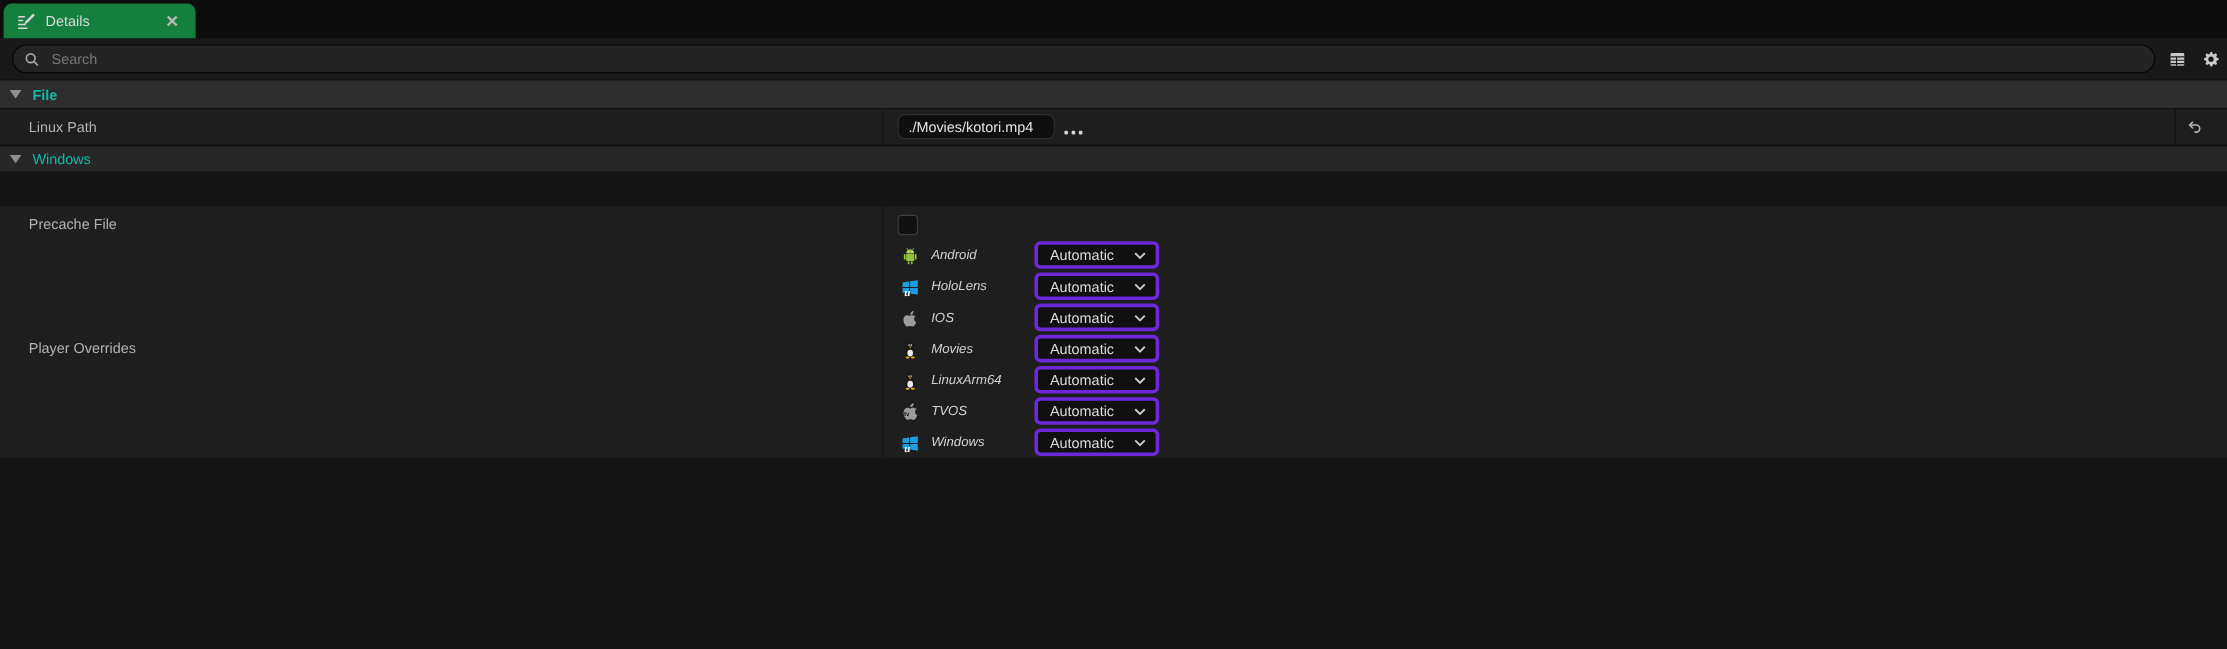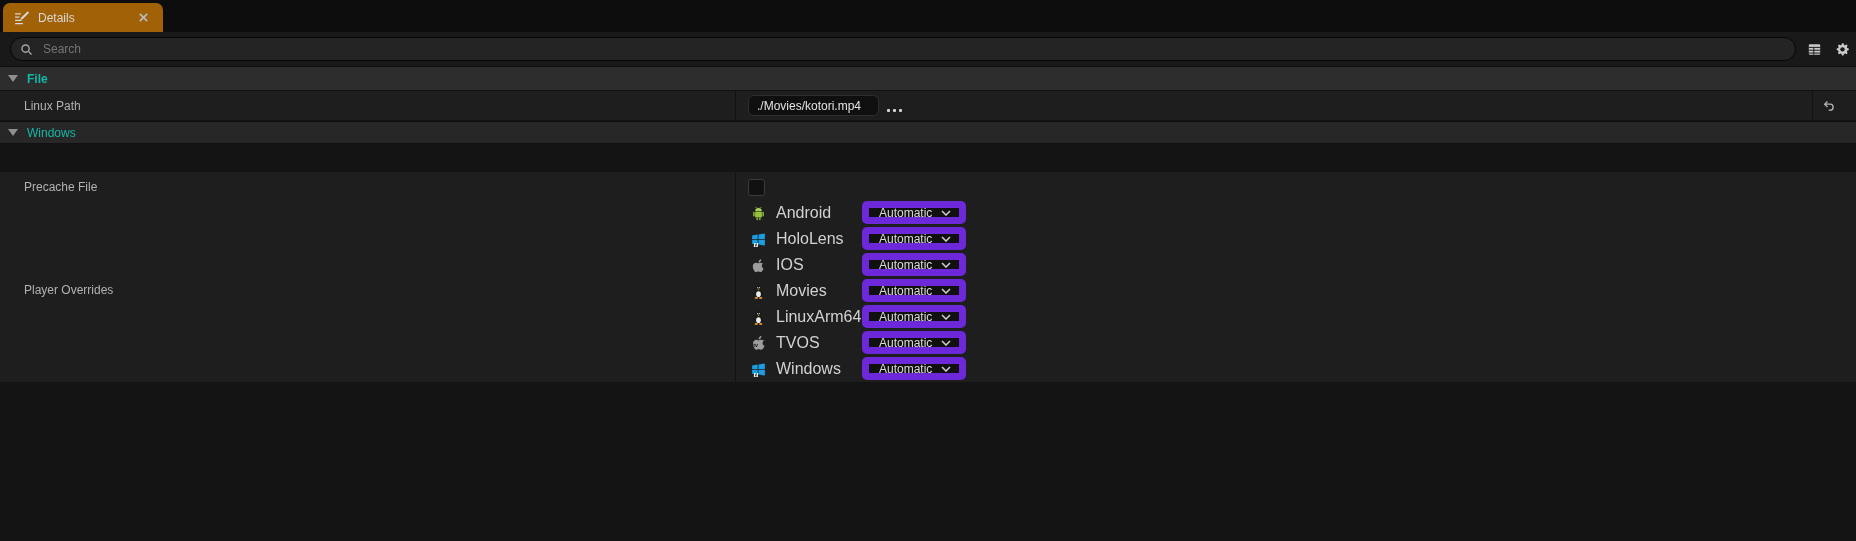--- a/index.html
+++ b/index.html
@@ -4,21 +4,21 @@
 <style>
   html,body{margin:0;padding:0;background:#0d0d0d;}
   *{box-sizing:border-box;}
   .root{
     position:relative;width:1856px;height:541px;overflow:hidden;
     font-family:"Liberation Sans","DejaVu Sans",sans-serif;
     background:#141414;color:#c8c8c8;font-size:12px;
   }
   
   .tabbar{position:absolute;left:0;top:0;width:1856px;height:32px;background:#0d0d0d;}
-  .tab{position:absolute;left:3px;top:3px;width:160px;height:29px;background:#a16207;
+  .tab{position:absolute;left:3px;top:3px;width:160px;height:29px;background:#15803d;
        border-radius:7px 7px 0 0;display:flex;align-items:center;padding:4px 10px;}
   .tab .tab-title{color:#d8d8d8;font-size:12px;margin-left:8px;flex:1;}
   .tab-close{width:16px;height:16px;display:flex;align-items:center;justify-content:center;cursor:pointer;margin-right:2px;}
   
   .searchrow{position:absolute;left:0;top:32px;width:1856px;height:34px;background:#191919;}
   .searchbox{position:absolute;left:10px;top:5px;width:1786px;height:24px;background:#242424;
              border:1px solid #060606;border-radius:12px;display:flex;align-items:center;padding:0 8px;}
   .searchbox input{flex:1;background:transparent;border:none;outline:none;color:#d946ef;
                    font-size:12px;margin-left:7px;font-family:inherit;}
   .searchbox input::placeholder{color:#757575;}
@@ -52,23 +52,23 @@
   .browse i{width:3px;height:3px;background:#d6d6d6;border-radius:1px;display:block;}
   .reset-btn{position:absolute;left:1820px;top:6px;width:18px;height:18px;display:flex;
              align-items:center;justify-content:center;cursor:pointer;}
   
   .checkbox{position:absolute;left:748px;top:7px;width:17px;height:17px;background:#111;
             border:1px solid #3c3c3c;border-radius:3px;cursor:pointer;}
   
   .plat-list{position:absolute;left:736px;top:2px;width:700px;}
   .plat-item{position:relative;height:26px;display:flex;align-items:center;padding-left:14px;}
   .plat-icon{width:17px;height:17px;display:flex;align-items:center;justify-content:center;}
-  .plat-name{margin-left:9px;color:#d2d2d2;font-size:16px;}
+  .plat-name{margin-left:9px;color:#d2d2d2;font-size:11px;font-style:italic;}
   .dropdown{position:absolute;left:126px;top:1px;width:104px;height:23px;background:#101010;
-            border:7px solid #6d28d9;border-radius:5px;display:flex;align-items:center;
+            border:3px solid #6d28d9;border-radius:5px;display:flex;align-items:center;
             padding:0 8px 0 10px;cursor:pointer;}
   .dropdown .dd-value{flex:1;color:#dcdcdc;font-size:12px;}
   .bottom-void{position:absolute;left:0;top:383px;width:1856px;height:158px;background:#141414;}
   svg{display:block;}
 </style>
 </head>
 <body>
 
 <div class="root">
 

